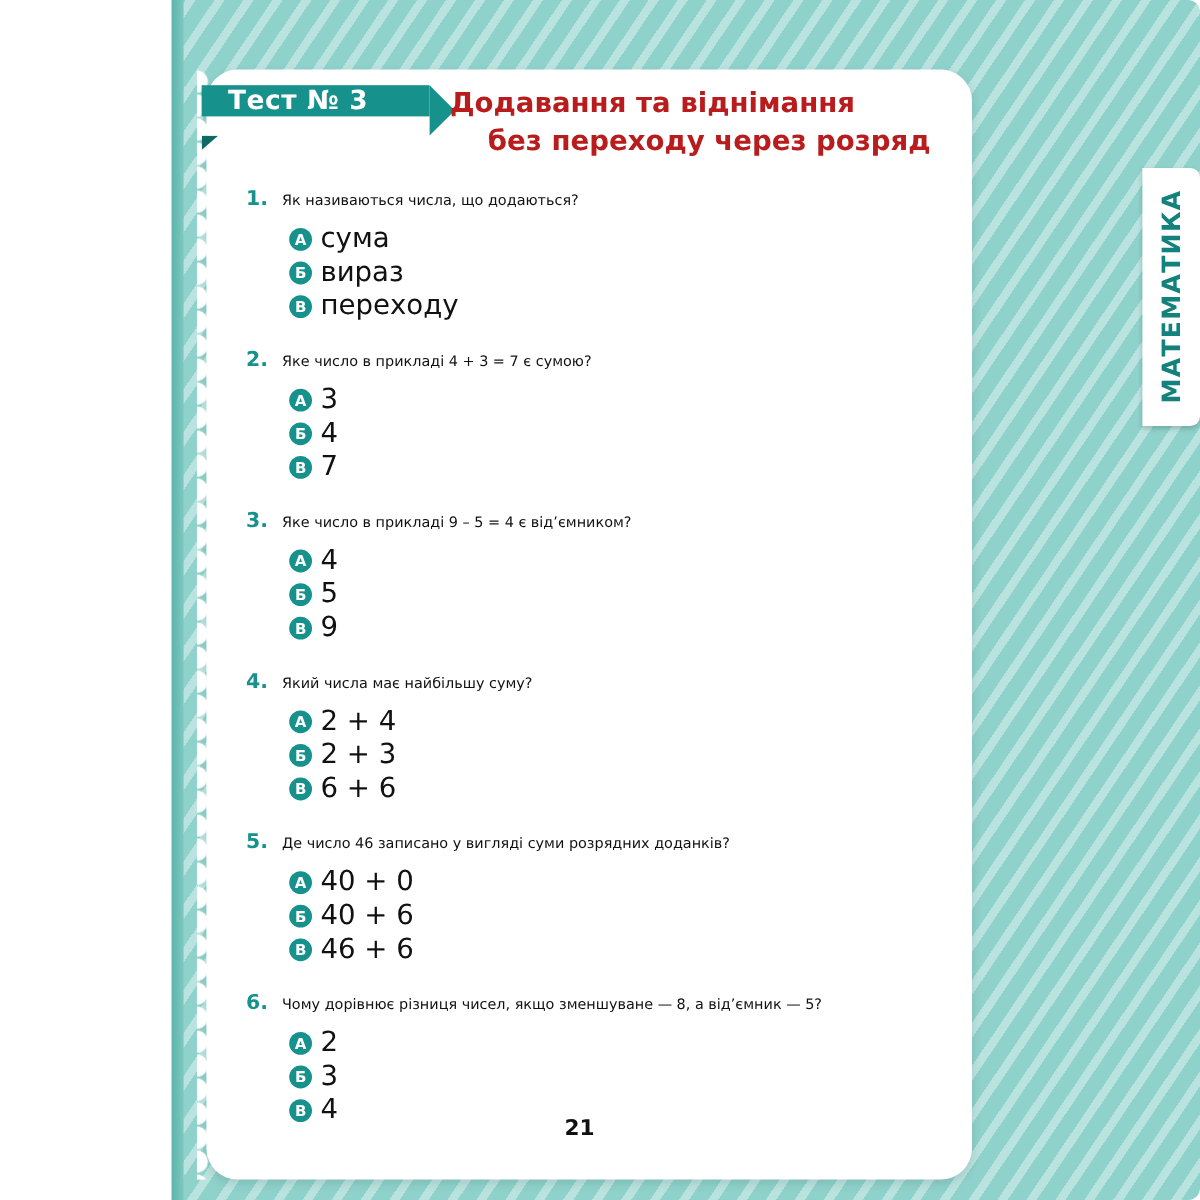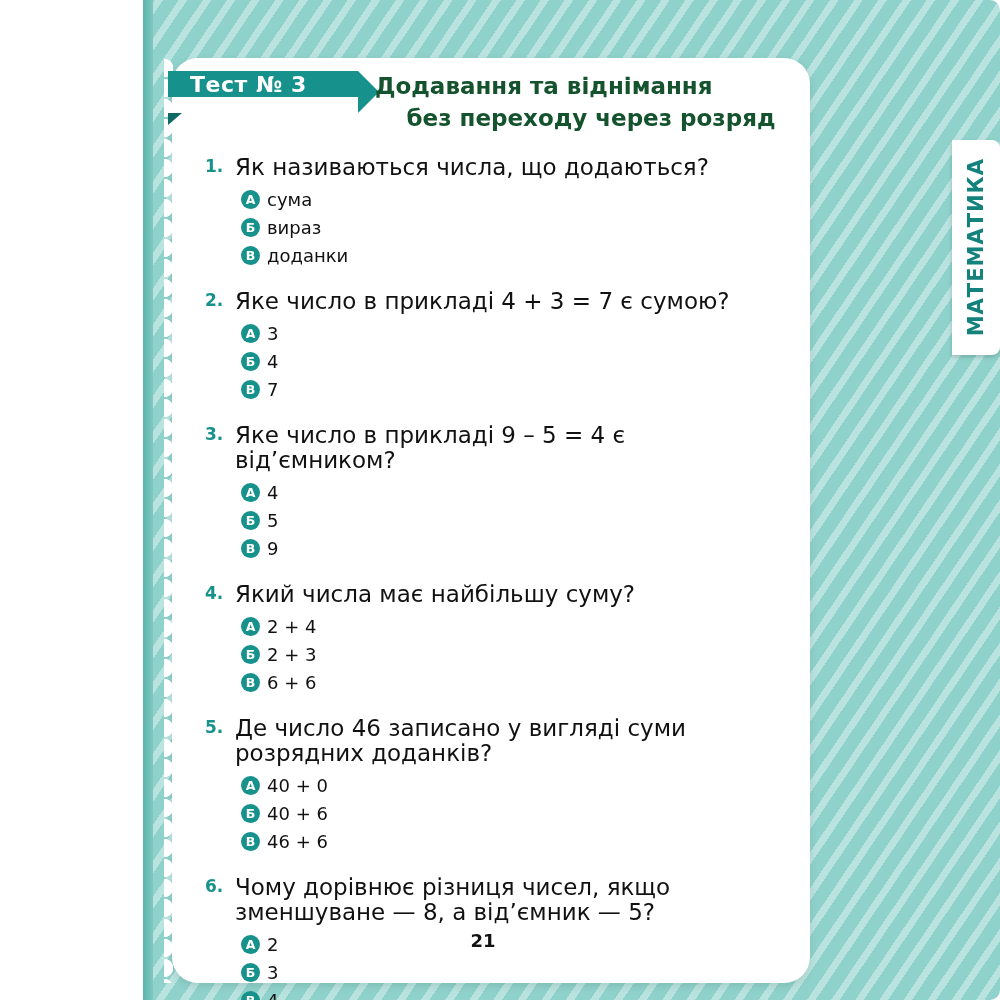--- a/index.html
+++ b/index.html
@@ -145,21 +145,21 @@
     font-family: "DejaVu Sans", sans-serif;
     position: relative;
     z-index: 2;
   }
 
   .title {
     position: absolute;
     left: 375px;
     top: 70px;
     width: 420px;
-    color: #14532d;
+    color: #b91c1c;
     font-weight: bold;
     font-size: 23px;
     line-height: 32px;
     font-family: "DejaVu Sans", sans-serif;
   }
   .title .line2 { display: block; padding-left: 12px; text-align: center; }
 
   
   .questions {
     position: absolute;
@@ -179,21 +179,21 @@
     font-weight: bold;
     font-size: 17px;
     width: 30px;
     flex: 0 0 30px;
     text-align: left;
     padding-top: 1px;
     font-family: "DejaVu Sans", sans-serif;
   }
   .q-text {
     color: #111111;
-    font-size: 23px;
+    font-size: 12px;
     line-height: 25px;
     font-family: "DejaVu Sans", sans-serif;
     max-width: 545px;
   }
 
   .options {
     margin-top: 6px;
     padding-left: 36px;
   }
   .opt {
@@ -212,21 +212,21 @@
     font-weight: bold;
     display: flex;
     align-items: center;
     justify-content: center;
     flex: 0 0 19px;
     margin-right: 7px;
     font-family: "DejaVu Sans", sans-serif;
   }
   .opt-text {
     color: #111111;
-    font-size: 18px;
+    font-size: 23px;
     font-family: "DejaVu Sans", sans-serif;
   }
 
   .page-num {
     position: absolute;
     left: 164px;
     top: 930px;
     width: 638px;
     text-align: center;
     color: #111111;
@@ -270,21 +270,21 @@
             <div class="opt">
               <span class="opt-bullet">А</span>
               <span class="opt-text">сума</span>
             </div>
             <div class="opt">
               <span class="opt-bullet">Б</span>
               <span class="opt-text">вираз</span>
             </div>
             <div class="opt">
               <span class="opt-bullet">В</span>
-              <span class="opt-text">доданки</span>
+              <span class="opt-text">переходу</span>
             </div>
           </div>
         </div>
         <div class="q-block">
           <div class="q-head">
             <span class="q-num">2.</span>
             <span class="q-text">Яке число в прикладі 4 + 3 = 7 є сумою?</span>
           </div>
           <div class="options">
             <div class="opt">

